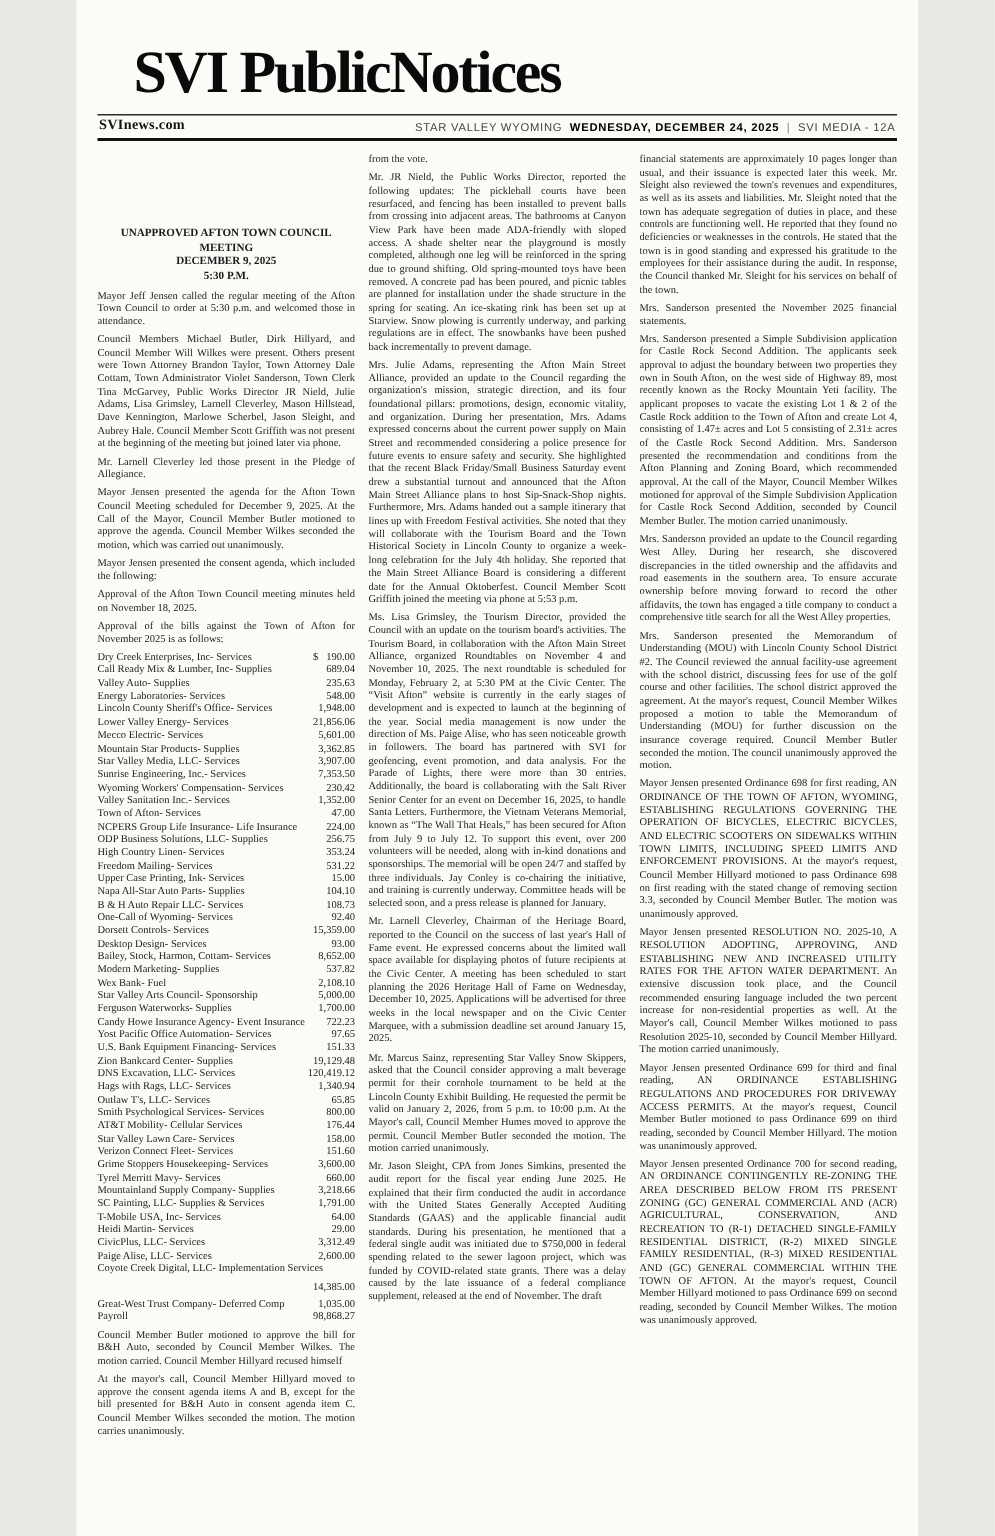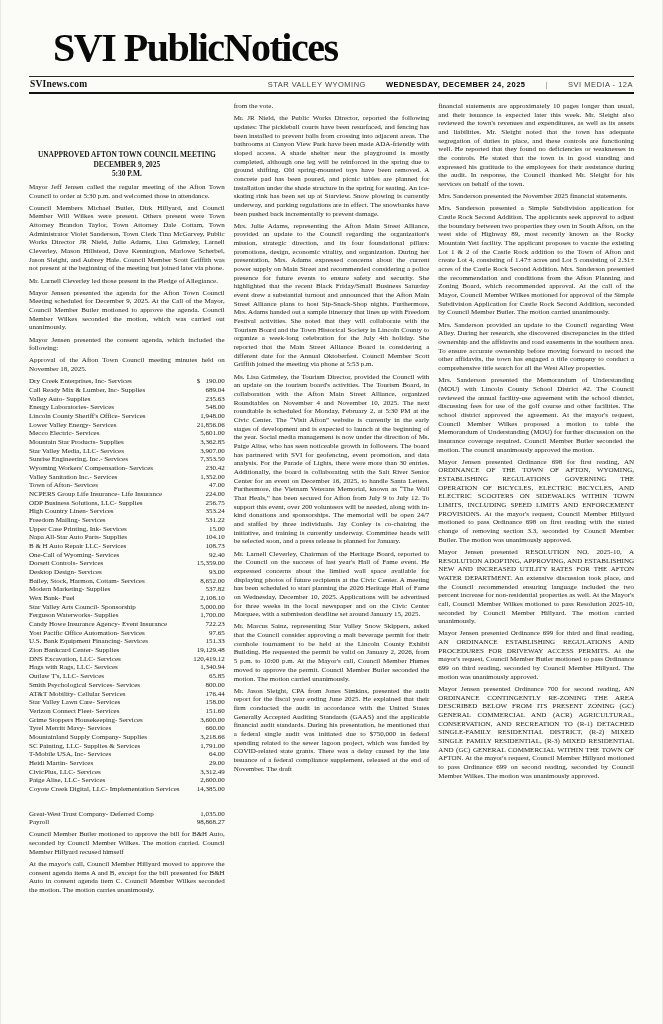--- a/index.html
+++ b/index.html
@@ -1,55 +1,55 @@
 <!DOCTYPE html>
 <html><head>
 <meta charset="utf-8">
 <style>
   * { margin:0; padding:0; box-sizing:border-box; }
   html,body { background:#e8e8e4; }
   .page {
-    width:661px; height:1024px; margin:0 auto;
+    width:561px; height:1024px; margin:0 auto;
     background:#fbfbf8; color:#141414;
     font-family:"Liberation Serif", serif;
-    padding:0 28px; overflow:hidden; position:relative;
+    padding:0 14px; overflow:hidden; position:relative;
   }
   .masthead { padding-top:24px; padding-left:24px; }
   .masthead h1 {
     font-size:40px; font-weight:700; letter-spacing:-1.5px;
     font-family:"Liberation Serif", serif; color:#0a0a0a;
   }
   .rule { border:0; }
   .rule.thin  { border-top:1px solid #2a2a2a; margin-top:5px; }
   .rule.thick { border-top:2px solid #111; }
   .infobar {
     display:flex; justify-content:space-between; align-items:center;
     padding:2px 1px 3px 1px;
   }
   .site { font-weight:bold; font-size:9.5px; letter-spacing:0.2px;text-align:center; }
   .dateline {
-    display:flex; align-items:center; gap:20px;
+    display:flex; align-items:center; gap:5px;
     font-size:7.5px; letter-spacing:0.5px; color:#444;
     font-family:"Liberation Sans", sans-serif;
   }
   .dateline .date { font-weight:bold; color:#000; }
   .dateline .sep { color:#888; }
   .columns { display:flex; gap:9px; margin-top:8px; }
   .col {
     flex:1 1 0; min-width:0;
     font-size:7px; line-height:1.24; text-align:justify;
     color:#1b1b1b;
   }
   .heading { text-align:center; font-weight:bold; font-size:7.4px; line-height:1.3; margin-bottom:4px;margin-top:48px; }
   .para { margin-bottom:3.5px; }
   .bills { margin-bottom:3.5px; }
   .bill-row { display:flex; justify-content:space-between; gap:4px; flex-wrap:wrap; }
   .bill-row .payee { text-align:center; }
   .bill-row .amount { text-align:right; margin-left:auto; white-space:pre; }
-  .bills .bill-row:nth-last-child(2) { margin-top:16px;font-family:Liberation Serif, serif; }
+  .bills .bill-row:nth-last-child(2) { margin-top:2px;font-family:Liberation Serif, serif; }
 </style>
 </head>
 <body>
 
 <div class="page">
 
   <header class="masthead">
     <h1>SVI PublicNotices</h1>
   </header>
 
@@ -83,20 +83,21 @@
           <p class="para">Council Members Michael Butler, Dirk Hillyard, and Council Member Will Wilkes were present. Others present were Town Attorney Brandon Taylor, Town Attorney Dale Cottam, Town Administrator Violet Sanderson, Town Clerk Tina McGarvey, Public Works Director JR Nield, Julie Adams, Lisa Grimsley, Larnell Cleverley, Mason Hillstead, Dave Kennington, Marlowe Scherbel, Jason Sleight, and Aubrey Hale. Council Member Scott Griffith was not present at the beginning of the meeting but joined later via phone.</p>
 
           <p class="para">Mr. Larnell Cleverley led those present in the Pledge of Allegiance.</p>
 
           <p class="para">Mayor Jensen presented the agenda for the Afton Town Council Meeting scheduled for December 9, 2025. At the Call of the Mayor, Council Member Butler motioned to approve the agenda. Council Member Wilkes seconded the motion, which was carried out unanimously.</p>
 
           <p class="para">Mayor Jensen presented the consent agenda, which included the following:</p>
 
           <p class="para">Approval of the Afton Town Council meeting minutes held on November 18, 2025.</p>
 
+          <p class="para">Approval of the bills against the Town of Afton for November 2025 is as follows:</p>
         </div>
 
       <div class="bills">
 
           <div class="bill-row">
             <span class="payee">Dry Creek Enterprises, Inc- Services</span>
             <span class="amount">$   190.00</span>
           </div>
 
           <div class="bill-row">

